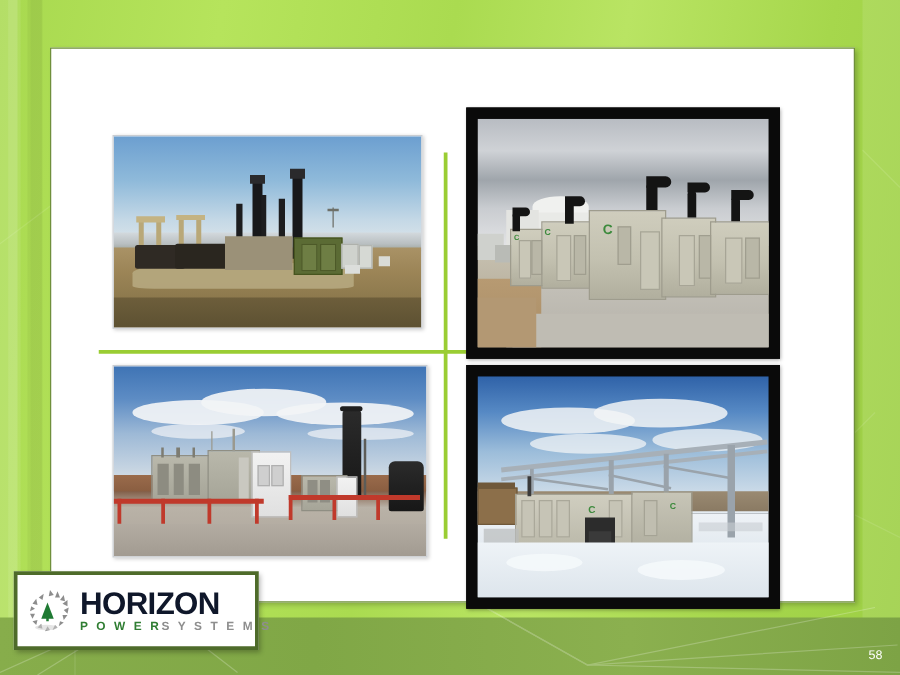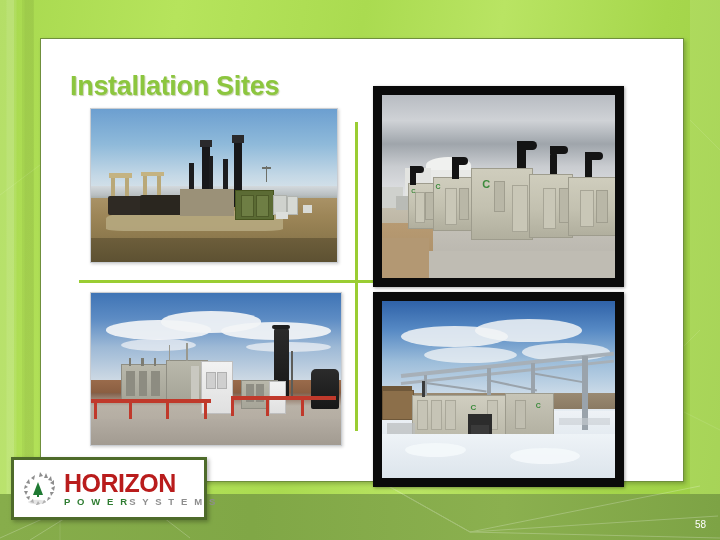--- a/index.html
+++ b/index.html
@@ -171,21 +171,21 @@
     background: #ffffff;
     border: 3px solid #4e6b2a;
     box-shadow: 2px 2px 4px rgba(0,0,0,.28);
     display: flex;
     align-items: center;
     padding-left: 6px;
     box-sizing: border-box;
   }
   #logo-gear { width: 40px; height: 40px; position: relative; flex: 0 0 auto; }
   #logo-text { margin-left: 4px; line-height: 1; }
-  #logo-word { font-size: 25px; font-weight: bold; color: #b91c1c; letter-spacing: -0.5px; }
+  #logo-word { font-size: 25px; font-weight: bold; color: #0f172a; letter-spacing: -0.5px; }
   #logo-sub { font-size: 9.5px; letter-spacing: 2.1px; margin-top: 1px; white-space: nowrap; }
   #logo-sub .pw { color: #2f7d32; font-weight: bold; }
   #logo-sub .sy { color: #8e8e8e; font-weight: bold; }
 
   
   #page-num {
     position: absolute;
     right: 14px; bottom: 10px;
     font-size: 10px;
     color: #ffffff;
@@ -214,21 +214,20 @@
   <svg class="bg-diag" style="left:0;top:0;width:720px;height:540px" viewBox="0 0 720 540" preserveAspectRatio="none">
     <g stroke="#ffffff" stroke-width="1" fill="none" opacity="0.35">
       <path d="M -20 210 L 60 150 L 60 540"></path>
       <path d="M 700 330 L 640 390 L 720 430"></path>
       <path d="M 690 120 L 720 150"></path>
     </g>
   </svg>
 
   <div id="panel">
 
-    <div id="title">Installation Sites</div>
 
     <div class="divider-h"></div>
     <div class="divider-v"></div>
 
     <div id="photo1" class="photo photo-soft">
       <div class="scene">
         <div class="sky" id="p1-sky"></div>
         <div id="p1-mtn"></div>
         <div class="ground" id="p1-ground"></div>
         <div id="p1-pad"></div>

